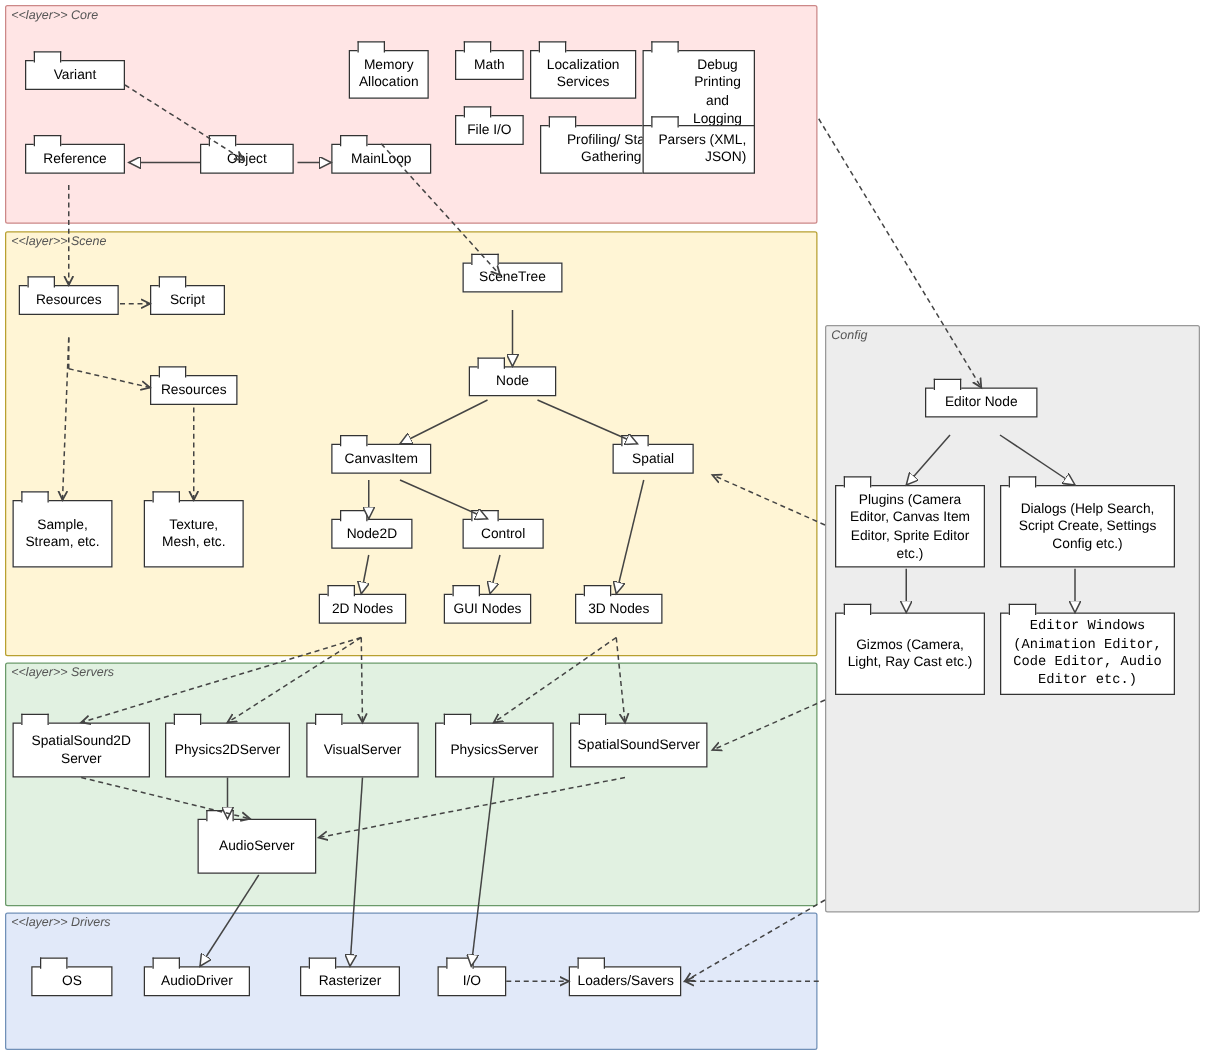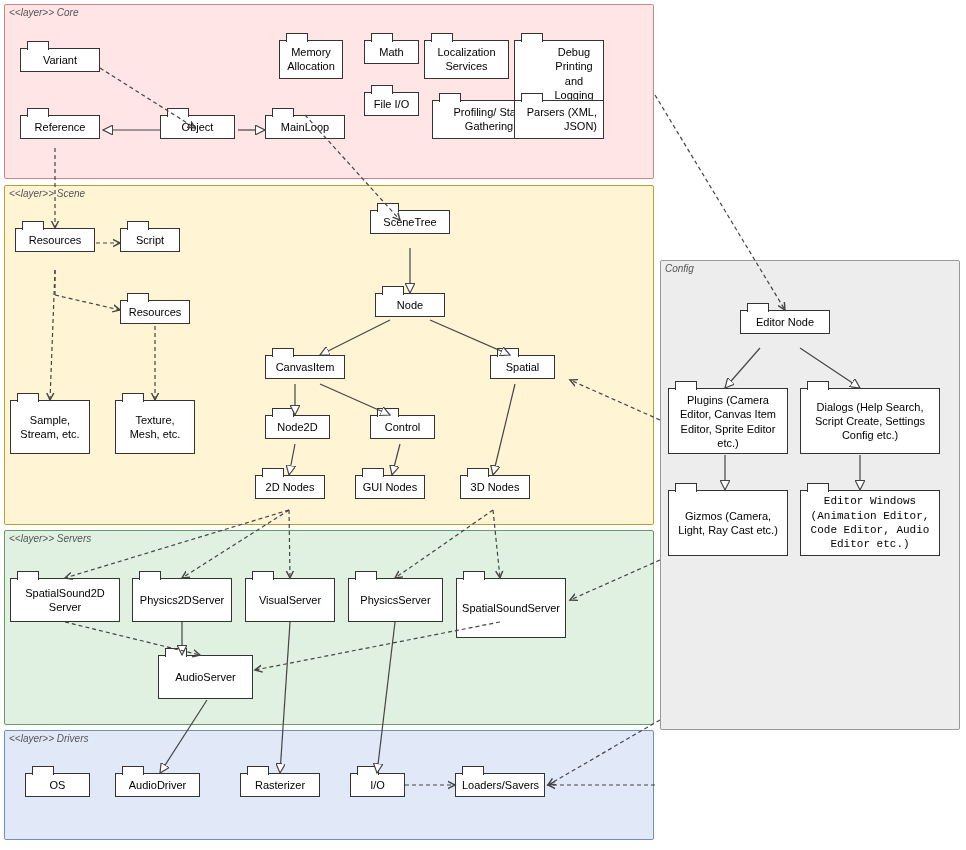--- a/index.html
+++ b/index.html
@@ -201,21 +201,21 @@
   </div>
 
   <div class="node-box with-tab" style="left:245px; top:578px; width:90px; height:44px; display:flex; align-items:center; justify-content:center;">
     <span>VisualServer</span>
   </div>
 
   <div class="node-box with-tab" style="left:348px; top:578px; width:95px; height:44px; display:flex; align-items:center; justify-content:center;">
     <span>PhysicsServer</span>
   </div>
 
-  <div class="node-box with-tab" style="left:456px; top:578px; width:110px; height:60px; display:flex; align-items:center; justify-content:center;">
+  <div class="node-box with-tab" style="left:456px; top:578px; width:110px; height:36px; display:flex; align-items:center; justify-content:center;">
     <span>SpatialSoundServer</span>
   </div>
 
   <div class="node-box with-tab" style="left:158px; top:655px; width:95px; height:44px; display:flex; align-items:center; justify-content:center;">
     <span>AudioServer</span>
   </div>
 
   <div class="node-box with-tab" style="left:740px; top:310px; width:90px;">
     <span>Editor Node</span>
   </div>

